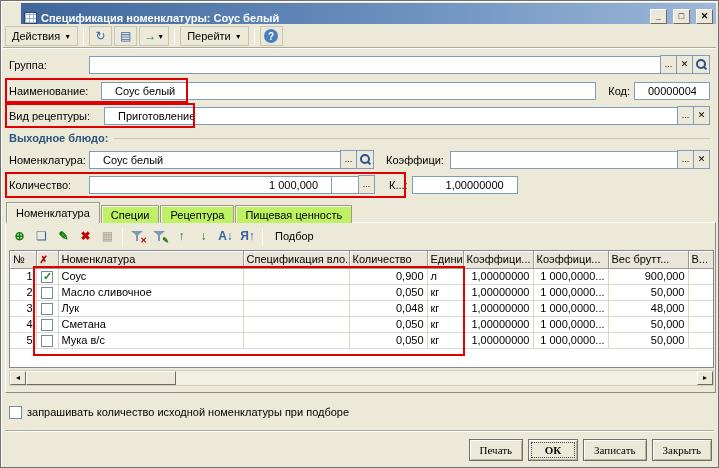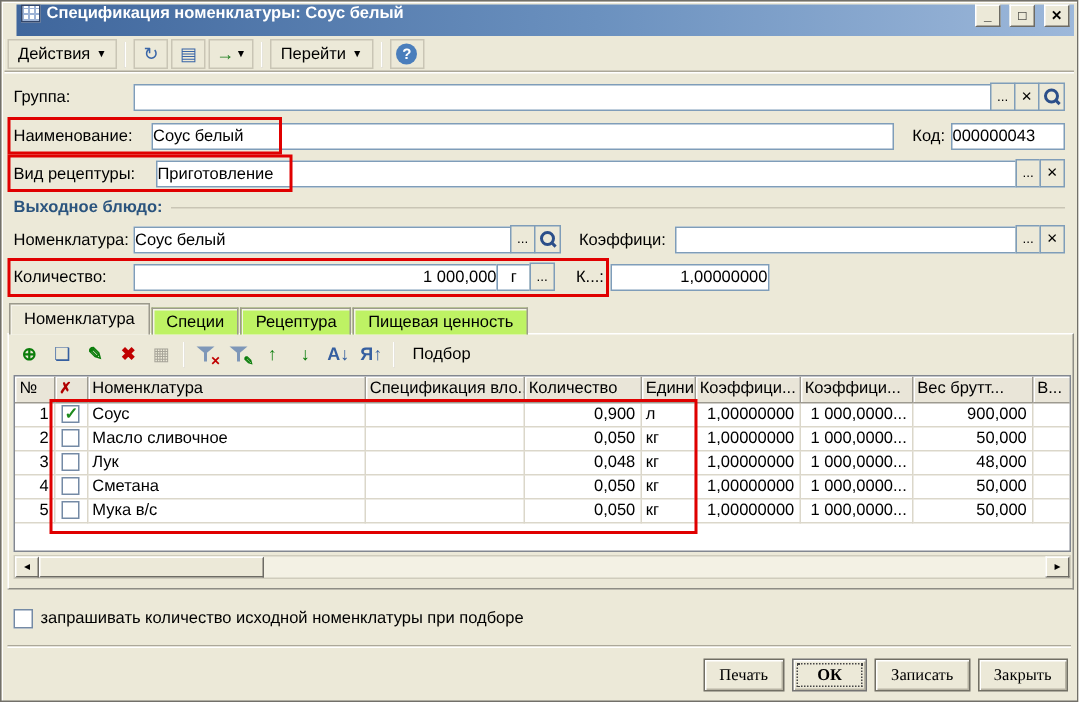--- a/index.html
+++ b/index.html
@@ -4,23 +4,23 @@
 <style>
   html,body{margin:0;padding:0;background:#fff;}
   *{box-sizing:border-box;}
   .window{
     position:relative;width:719px;height:468px;background:#ece9d8;
     border:1px solid #72706a;font-family:"Liberation Sans",sans-serif;
     font-size:11px;color:#000;overflow:hidden;
     box-shadow:inset 1px 1px 0 #fff;
   }
   
-  .titlebar{position:absolute;left:10px;top:2px;right:2px;height:21px;
+  .titlebar{position:absolute;left:20px;top:2px;right:2px;height:21px;
     background:linear-gradient(90deg,#3f669c 0%,#6b91bf 55%,#9db8da 100%);
-    display:flex;align-items:flex-start;gap:4px;padding:0 3px;}
+    display:flex;align-items:flex-end;gap:4px;padding:0 3px;}
   .title-icon{width:13px;height:12px;flex:0 0 13px;background:
     repeating-linear-gradient(0deg,#9db3d6 0 1px,transparent 1px 4px),
     repeating-linear-gradient(90deg,#9db3d6 0 1px,transparent 1px 4px),#fff;
     border:1px solid #32466b;}
   .title-text{flex:1;color:#fff;font-weight:bold;white-space:nowrap;overflow:hidden;}
   .win-btn{width:17px;height:15px;margin-left:2px;background:#ece9d8;
     border:1px solid;border-color:#fff #6d6b64 #6d6b64 #fff;
     display:flex;align-items:center;justify-content:center;
     font-size:9px;line-height:1;padding:0;font-weight:bold;cursor:default;}
   
@@ -35,21 +35,21 @@
   .caret{font-size:7px;line-height:1;}
   .vsep{width:1px;height:17px;background:#aca899;border-right:1px solid #fff;margin:0 3px;}
   .ic{font-size:12px;line-height:1;}
   .ic-blue{color:#3a66a8;}
   .ic-green{color:#1d7d1d;font-weight:bold;}
   .help-icon{width:14px;height:14px;border-radius:50%;background:#4a7ebc;color:#fff;
     font-weight:bold;font-size:10px;display:flex;align-items:center;justify-content:center;}
   
   .frow{position:absolute;left:8px;right:8px;height:21px;display:flex;align-items:center;}
   .lbl{white-space:nowrap;flex:0 0 auto;}
-  .inp{height:18px;border:1px solid #7f9db9;background:#fff;padding:0 0;font:inherit;min-width:0;}
+  .inp{height:18px;border:1px solid #7f9db9;background:#fff;padding:0 13px;font:inherit;min-width:0;}
   .inp.grow{flex:1;}
   .inp.r{text-align:right;}
   .fbtn{width:17px;height:19px;flex:0 0 17px;margin-left:-1px;background:#ece9d8;
     border:1px solid #7f9db9;display:flex;align-items:center;justify-content:center;
     font:inherit;font-size:9px;line-height:1;padding:0;cursor:default;}
   .mag-icon{position:relative;width:11px;height:11px;display:inline-block;}
   .mag-icon::before{content:"";position:absolute;left:0;top:0;width:6px;height:6px;
     border:2px solid #2c4f8a;border-radius:50%;}
   .mag-icon::after{content:"";position:absolute;left:7px;top:8px;width:4px;height:2px;
     background:#2c4f8a;transform:rotate(45deg);}

